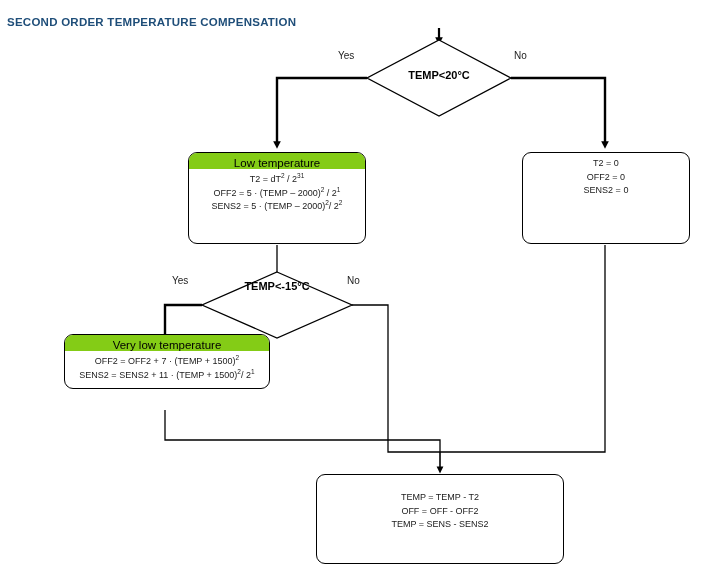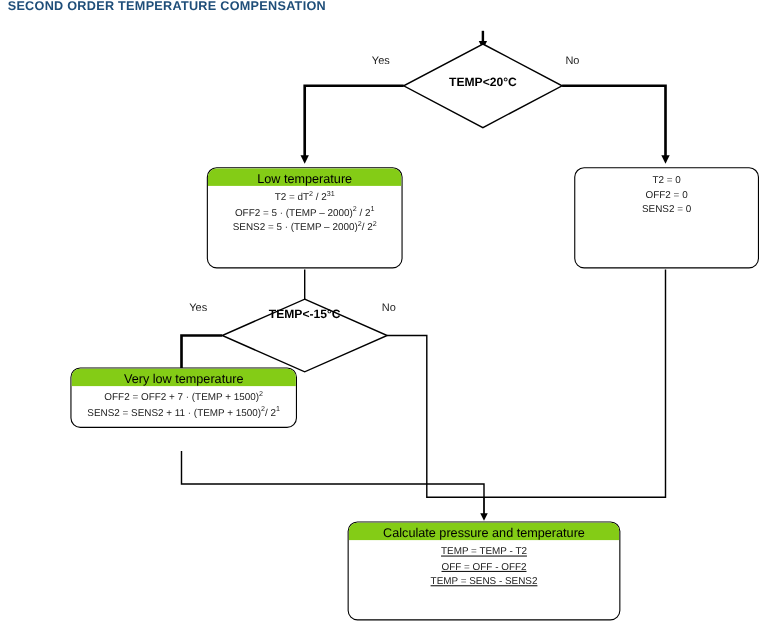--- a/index.html
+++ b/index.html
@@ -20,21 +20,21 @@
   #flow-svg {
     position: absolute;
     left: 0;
     top: 0;
     width: 705px;
     height: 577px;
   }
   .title {
     position: absolute;
     left: 7px;
-    top: 0;
+    top: 16px;
     font-size: 11.5px;
     font-weight: bold;
     letter-spacing: 0.25px;
     color: #1F4E79;
     white-space: nowrap;
   }
   
   .pbox {
     position: absolute;
     box-sizing: border-box;
@@ -151,21 +151,20 @@
 
   <div class="pbox" style="left:64px; top:334px; width:206px; height:55px;">
     <div class="hdr">Very low temperature</div>
     <div class="body">
       <div class="ln">OFF2 = OFF2 + 7 · (TEMP + 1500)<sup>2</sup></div>
       <div class="ln">SENS2 = SENS2 + 11 · (TEMP + 1500)<sup>2</sup>/ 2<sup>1</sup></div>
     </div>
   </div>
 
   <div class="pbox" style="left:316px; top:474px; width:248px; height:90px;">
-    <div class="hdr">Calculate pressure and temperature</div>
-    <div class="body" style="padding-top:4px;text-decoration:underline;">
+    <div class="body" style="padding-top:16px;">
       <div class="ln">TEMP = TEMP - T2</div>
       <div class="ln">OFF = OFF - OFF2</div>
       <div class="ln">TEMP = SENS - SENS2</div>
     </div>
   </div>
 
 </div>
 
 </body></html>

